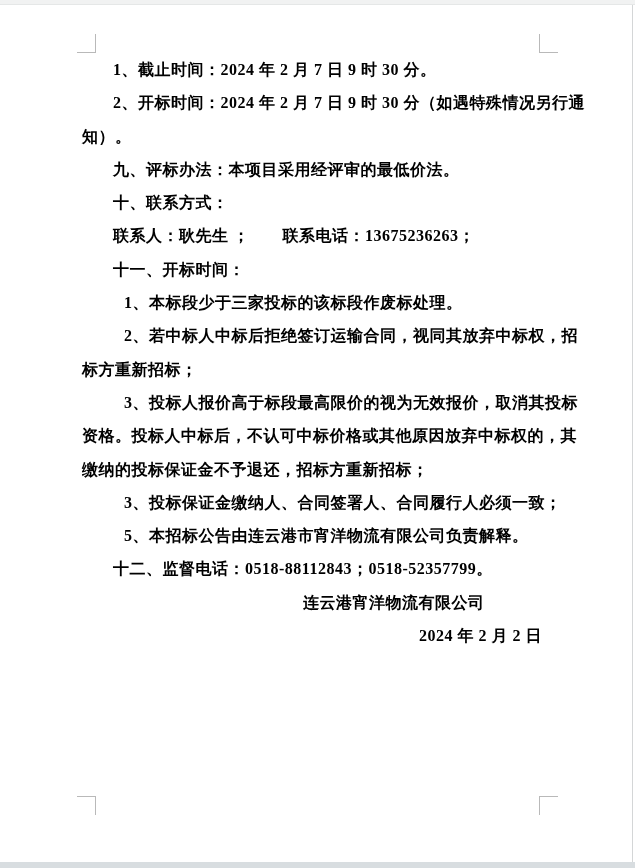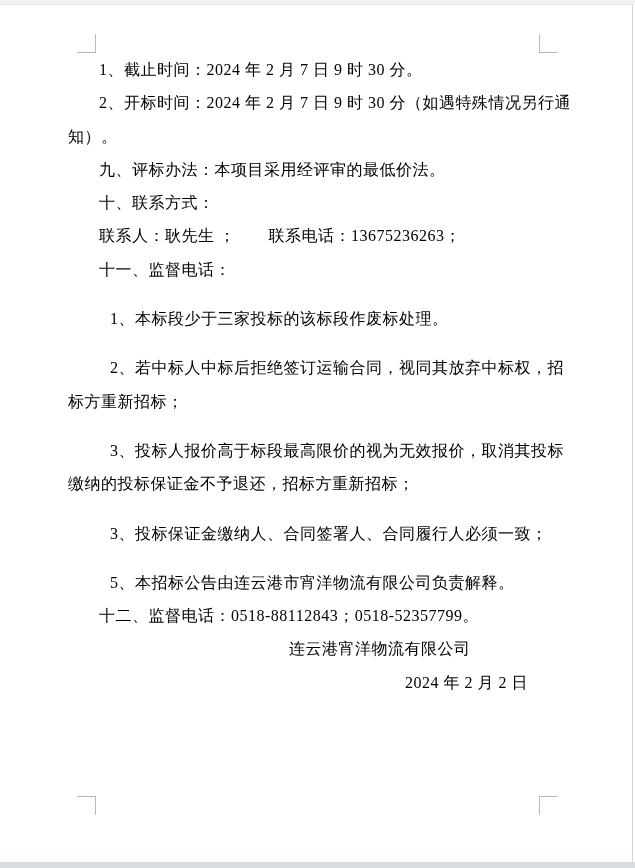--- a/index.html
+++ b/index.html
@@ -35,33 +35,34 @@
   .crop {
     position: absolute;
     width: 18px; height: 18px;
   }
   .crop.tl { left: 77px;  top: 34px;  border-right: 1px solid #b9b9b9; border-bottom: 1px solid #b9b9b9; }
   .crop.tr { left: 539px; top: 34px;  border-left: 1px solid #b9b9b9;  border-bottom: 1px solid #b9b9b9; }
   .crop.bl { left: 77px;  top: 796px; border-right: 1px solid #b9b9b9; border-top: 1px solid #b9b9b9; }
   .crop.br { left: 539px; top: 796px; border-left: 1px solid #b9b9b9;  border-top: 1px solid #b9b9b9; }
   .text-block {
     position: absolute;
-    left: 68px;
+    left: 82px;
     top: 53px;
     width: 460px;
+    font-weight: bold;
   }
   .line {
     height: 33.3px;
     line-height: 33.3px;
     font-size: 16px;
     white-space: pre;
     letter-spacing: 0.5px;
   }
   .i1  { padding-left: 31px;  }  
-  .i2  { padding-left: 42px; margin-top: 16px;  }  
+  .i2  { padding-left: 42px;  }  
   .sg1 { padding-left: 221px; }  
   .sg2 { padding-left: 248px; text-align: right; }  
 </style>
 </head>
 <body>
 
 <div class="viewport">
 
   <div class="top-band"></div>
   <div class="right-edge"></div>
@@ -72,25 +73,26 @@
   <div class="crop bl"></div>
   <div class="crop br"></div>
 
   <div class="text-block">
     <div class="line i1">1、截止时间：2024 年 2 月 7 日 9 时 30 分。</div>
     <div class="line i1">2、开标时间：2024 年 2 月 7 日 9 时 30 分（如遇特殊情况另行通</div>
     <div class="line">知）。</div>
     <div class="line i1">九、评标办法：本项目采用经评审的最低价法。</div>
     <div class="line i1">十、联系方式：</div>
     <div class="line i1">联系人：耿先生 ；　　联系电话：13675236263；</div>
-    <div class="line i1">十一、监督电话：</div>
+    <div class="line i1">十一、开标时间：</div>
     <div class="line i2">1、本标段少于三家投标的该标段作废标处理。</div>
     <div class="line i2">2、若中标人中标后拒绝签订运输合同，视同其放弃中标权，招</div>
     <div class="line">标方重新招标；</div>
     <div class="line i2">3、投标人报价高于标段最高限价的视为无效报价，取消其投标</div>
+    <div class="line">资格。投标人中标后，不认可中标价格或其他原因放弃中标权的，其</div>
     <div class="line">缴纳的投标保证金不予退还，招标方重新招标；</div>
     <div class="line i2">3、投标保证金缴纳人、合同签署人、合同履行人必须一致；</div>
     <div class="line i2">5、本招标公告由连云港市宵洋物流有限公司负责解释。</div>
     <div class="line i1">十二、监督电话：0518-88112843；0518-52357799。</div>
     <div class="line sg1">连云港宵洋物流有限公司</div>
     <div class="line sg2">2024 年 2 月 2 日</div>
   </div>
 
 </div>
 

